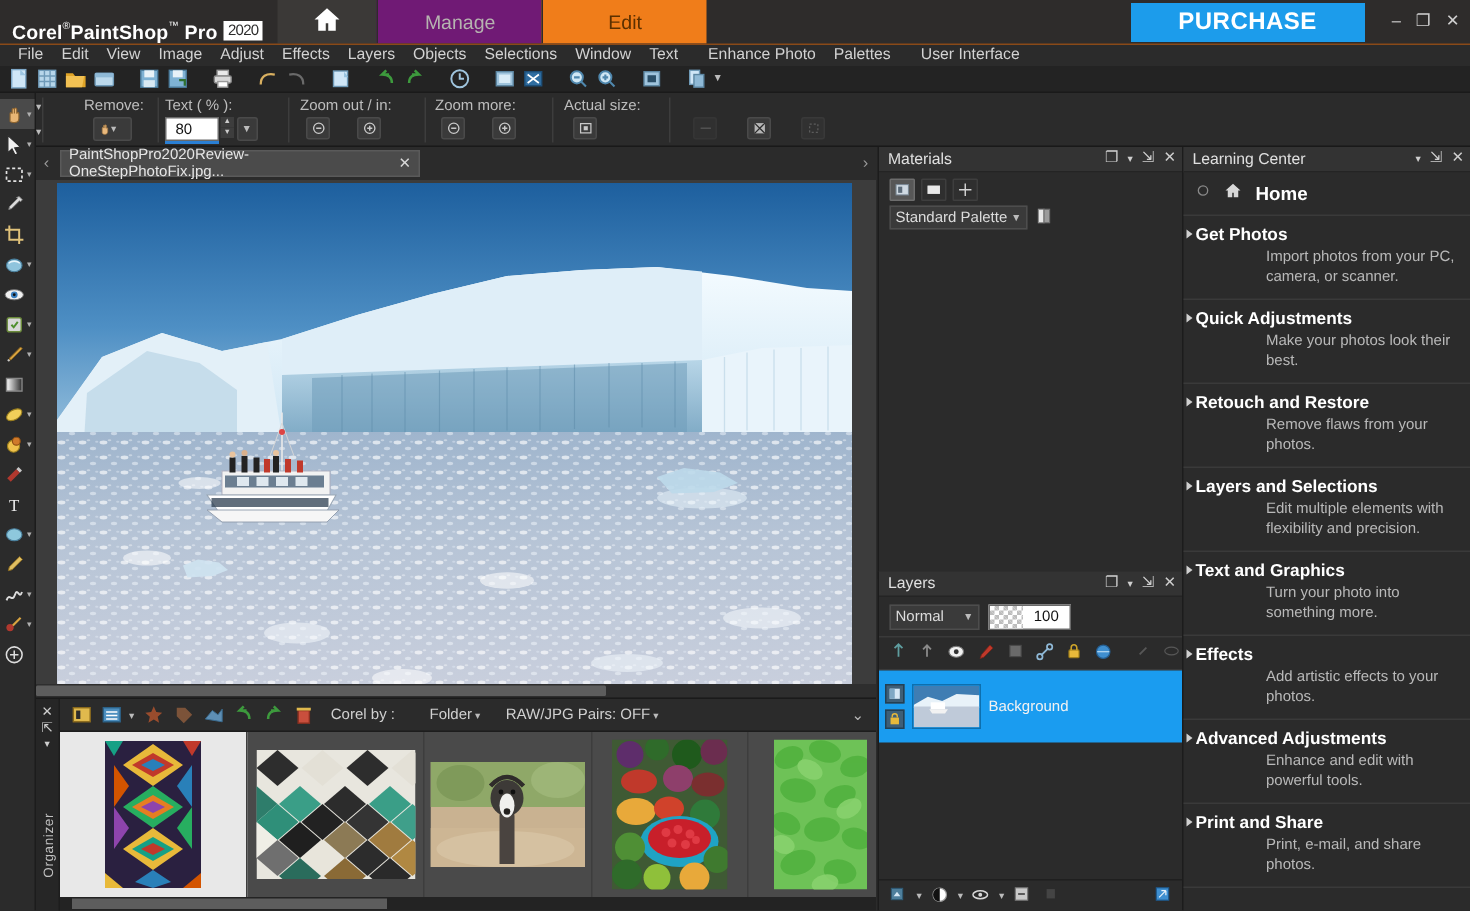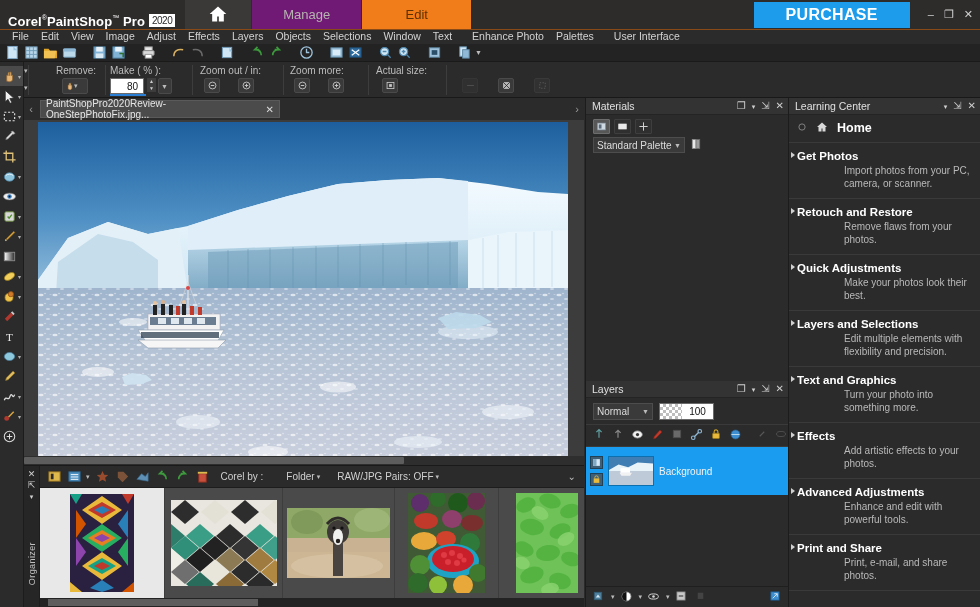--- a/index.html
+++ b/index.html
@@ -77,22 +77,22 @@
   .opt-group { position:absolute; top:0; height:36px; }
   .opt-label { position:absolute; top:3px; font-size:10px; color:#bdbdbd; white-space:nowrap; }
   .opt-ctrl { position:absolute; top:16px; }
   .vsep { position:absolute; top:3px; width:1px; height:30px; background:#3d3d3d; }
   .mini-btn {
     width:16px; height:15px; background:#3a3a3a; border:1px solid #4a4a4a;
     display:inline-flex; align-items:center; justify-content:center; border-radius:2px;
   }
   .mini-btn svg { width:11px; height:11px; }
   .zoom-field {
-    width:20px; height:16px; background:#ffffff; color:#111; font-size:10px;
-    border:1px solid #6a6a6a; padding:0 16px; line-height:15px;
+    width:36px; height:16px; background:#ffffff; color:#111; font-size:10px;
+    border:1px solid #6a6a6a; padding:0 6px; line-height:15px;
   }
   .zoom-underline { width:36px; height:2px; background:#2a7fd4; }
   .spin { display:inline-flex; flex-direction:column; margin-left:1px; }
   .spin i { font-style:normal; font-size:5px; line-height:7px; color:#ccc; background:#3d3d3d; padding:0 2px; }
   .dropbtn { display:inline-flex; align-items:center; background:#3a3a3a; border:1px solid #4a4a4a; height:16px; padding:0 2px; border-radius:2px;}
 
   
   .left-tools {
     position:absolute; left:0; top:62px; width:24px; height:545px;
     background:#2b2b2b; border-right:1px solid #1c1c1c;
@@ -458,21 +458,21 @@
               <path d="M5 12V7c0-1 1.4-1 1.4 0V4.5c0-1 1.5-1 1.5 0V7V4.3c0-1.1 1.6-1.1 1.6 0v3c0-.9 1.4-.9 1.4.1V11c0 1.8-1.4 2.8-3 2.8s-2.9-1-2.9-1.8z" fill="#e9b87c" stroke="#9a7340" stroke-width=".7"></path>
             </svg>
             <span class="caret-sm">▾</span>
           </span>
       </div>
     </div>
 
     <div class="vsep" style="left:105px"></div>
 
     <div class="opt-group" style="left:110px">
-      <span class="opt-label" style="left:0px">Make ( % ):</span>
+      <span class="opt-label" style="left:0px">Text ( % ):</span>
       <div class="opt-ctrl" style="left:0px; display:flex; align-items:flex-start">
         <div>
           <div class="zoom-field">80</div>
           <div class="zoom-underline"></div>
         </div>
         <span class="spin">
             <i>▲</i>
             <i>▼</i>
           </span>
         <span class="dropbtn" style="margin-left:2px;width:14px;justify-content:center">
@@ -1247,27 +1247,27 @@
       <span class="htxt">Home</span>
     </div>
 
     <div class="lc-item">
       <span class="tri"></span>
       <div class="lc-title">Get Photos</div>
       <div class="lc-desc">Import photos from your PC, camera, or scanner.</div>
     </div>
     <div class="lc-item">
       <span class="tri"></span>
+      <div class="lc-title">Quick Adjustments</div>
+      <div class="lc-desc">Make your photos look their best.</div>
+    </div>
+    <div class="lc-item">
+      <span class="tri"></span>
       <div class="lc-title">Retouch and Restore</div>
       <div class="lc-desc">Remove flaws from your photos.</div>
-    </div>
-    <div class="lc-item">
-      <span class="tri"></span>
-      <div class="lc-title">Quick Adjustments</div>
-      <div class="lc-desc">Make your photos look their best.</div>
     </div>
     <div class="lc-item">
       <span class="tri"></span>
       <div class="lc-title">Layers and Selections</div>
       <div class="lc-desc">Edit multiple elements with flexibility and precision.</div>
     </div>
     <div class="lc-item">
       <span class="tri"></span>
       <div class="lc-title">Text and Graphics</div>
       <div class="lc-desc">Turn your photo into something more.</div>

